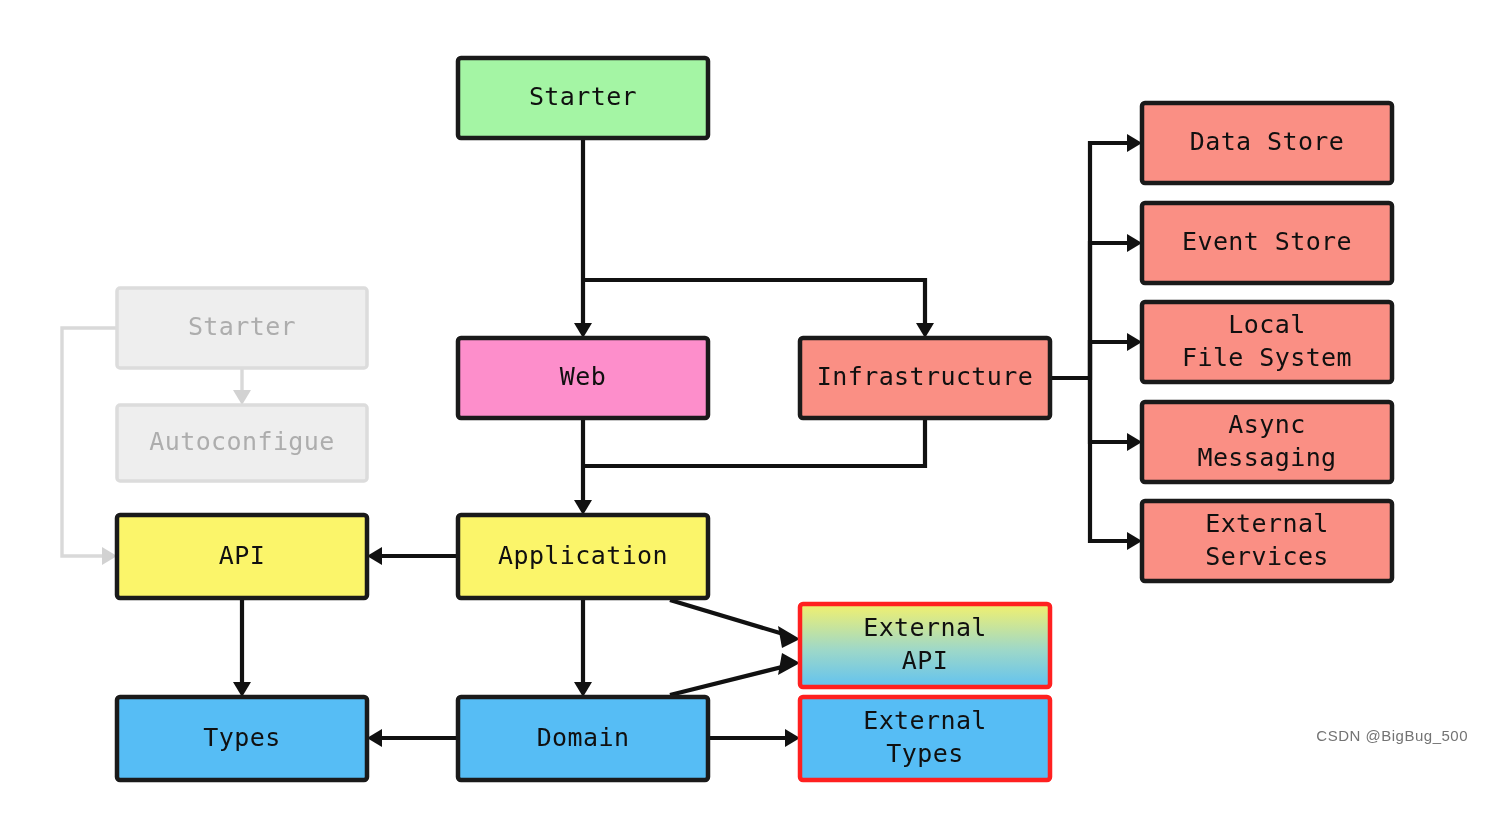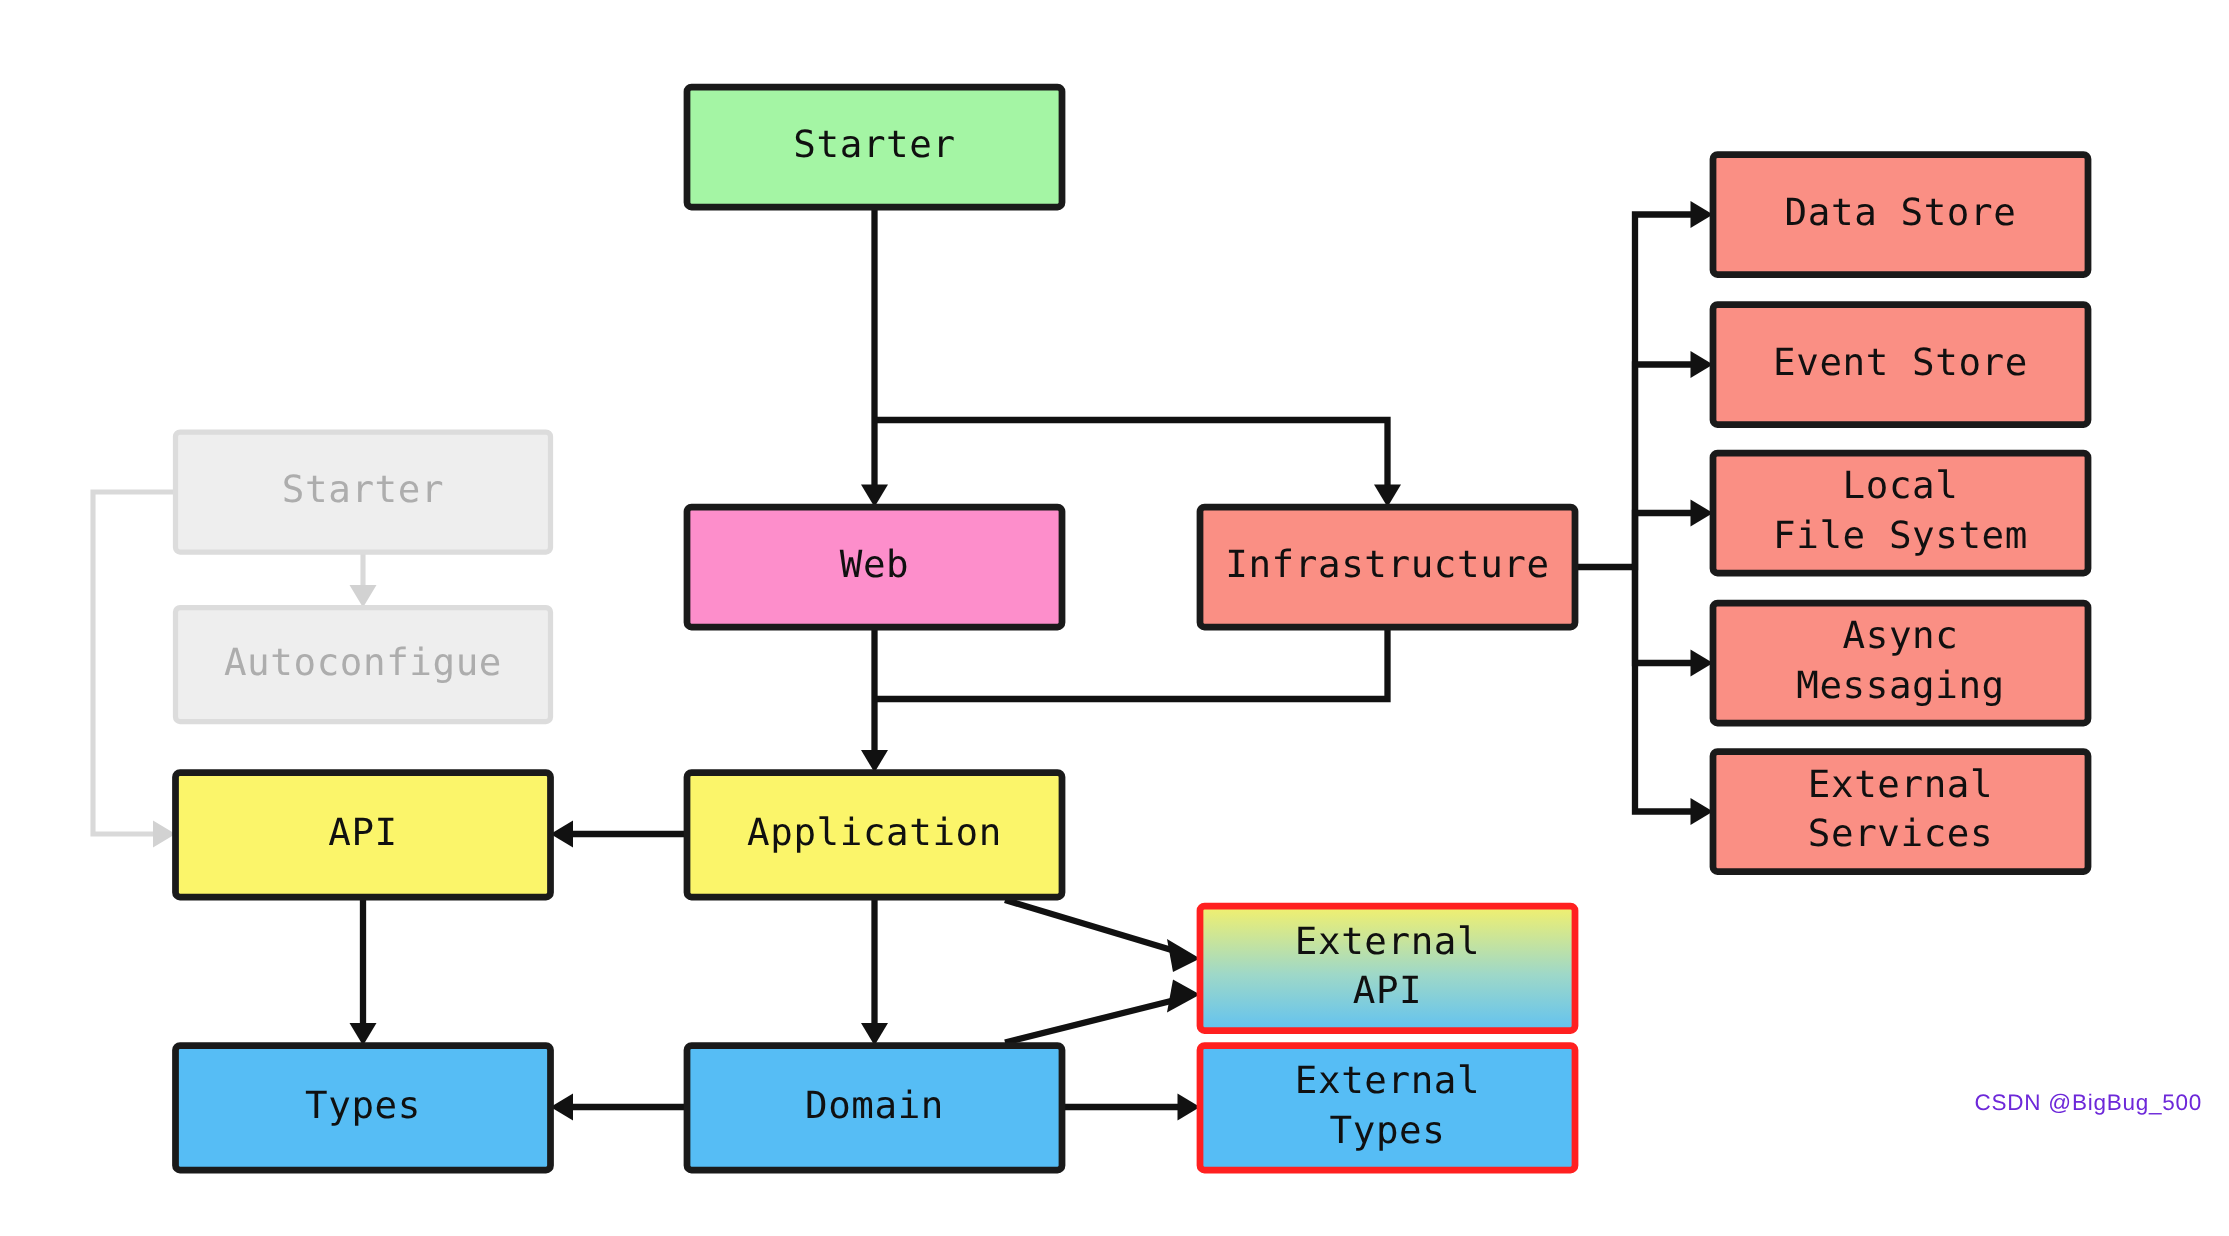--- a/index.html
+++ b/index.html
@@ -67,21 +67,21 @@
   }
   .arrow-head.muted {
     fill: #d2d2d2;
   }
   .watermark {
     position: absolute;
     right: 18px;
     bottom: 12px;
     font-family: "Liberation Sans", sans-serif;
     font-size: 15px;
-    color: #6d28d9;
+    color: #737373;
     letter-spacing: 0.5px;
     white-space: nowrap;
   }
 </style>
 </head>
 <body>
 
 <div id="diagram-root">
   <svg class="diagram-canvas" viewBox="0 0 1486 824">
     <defs>

